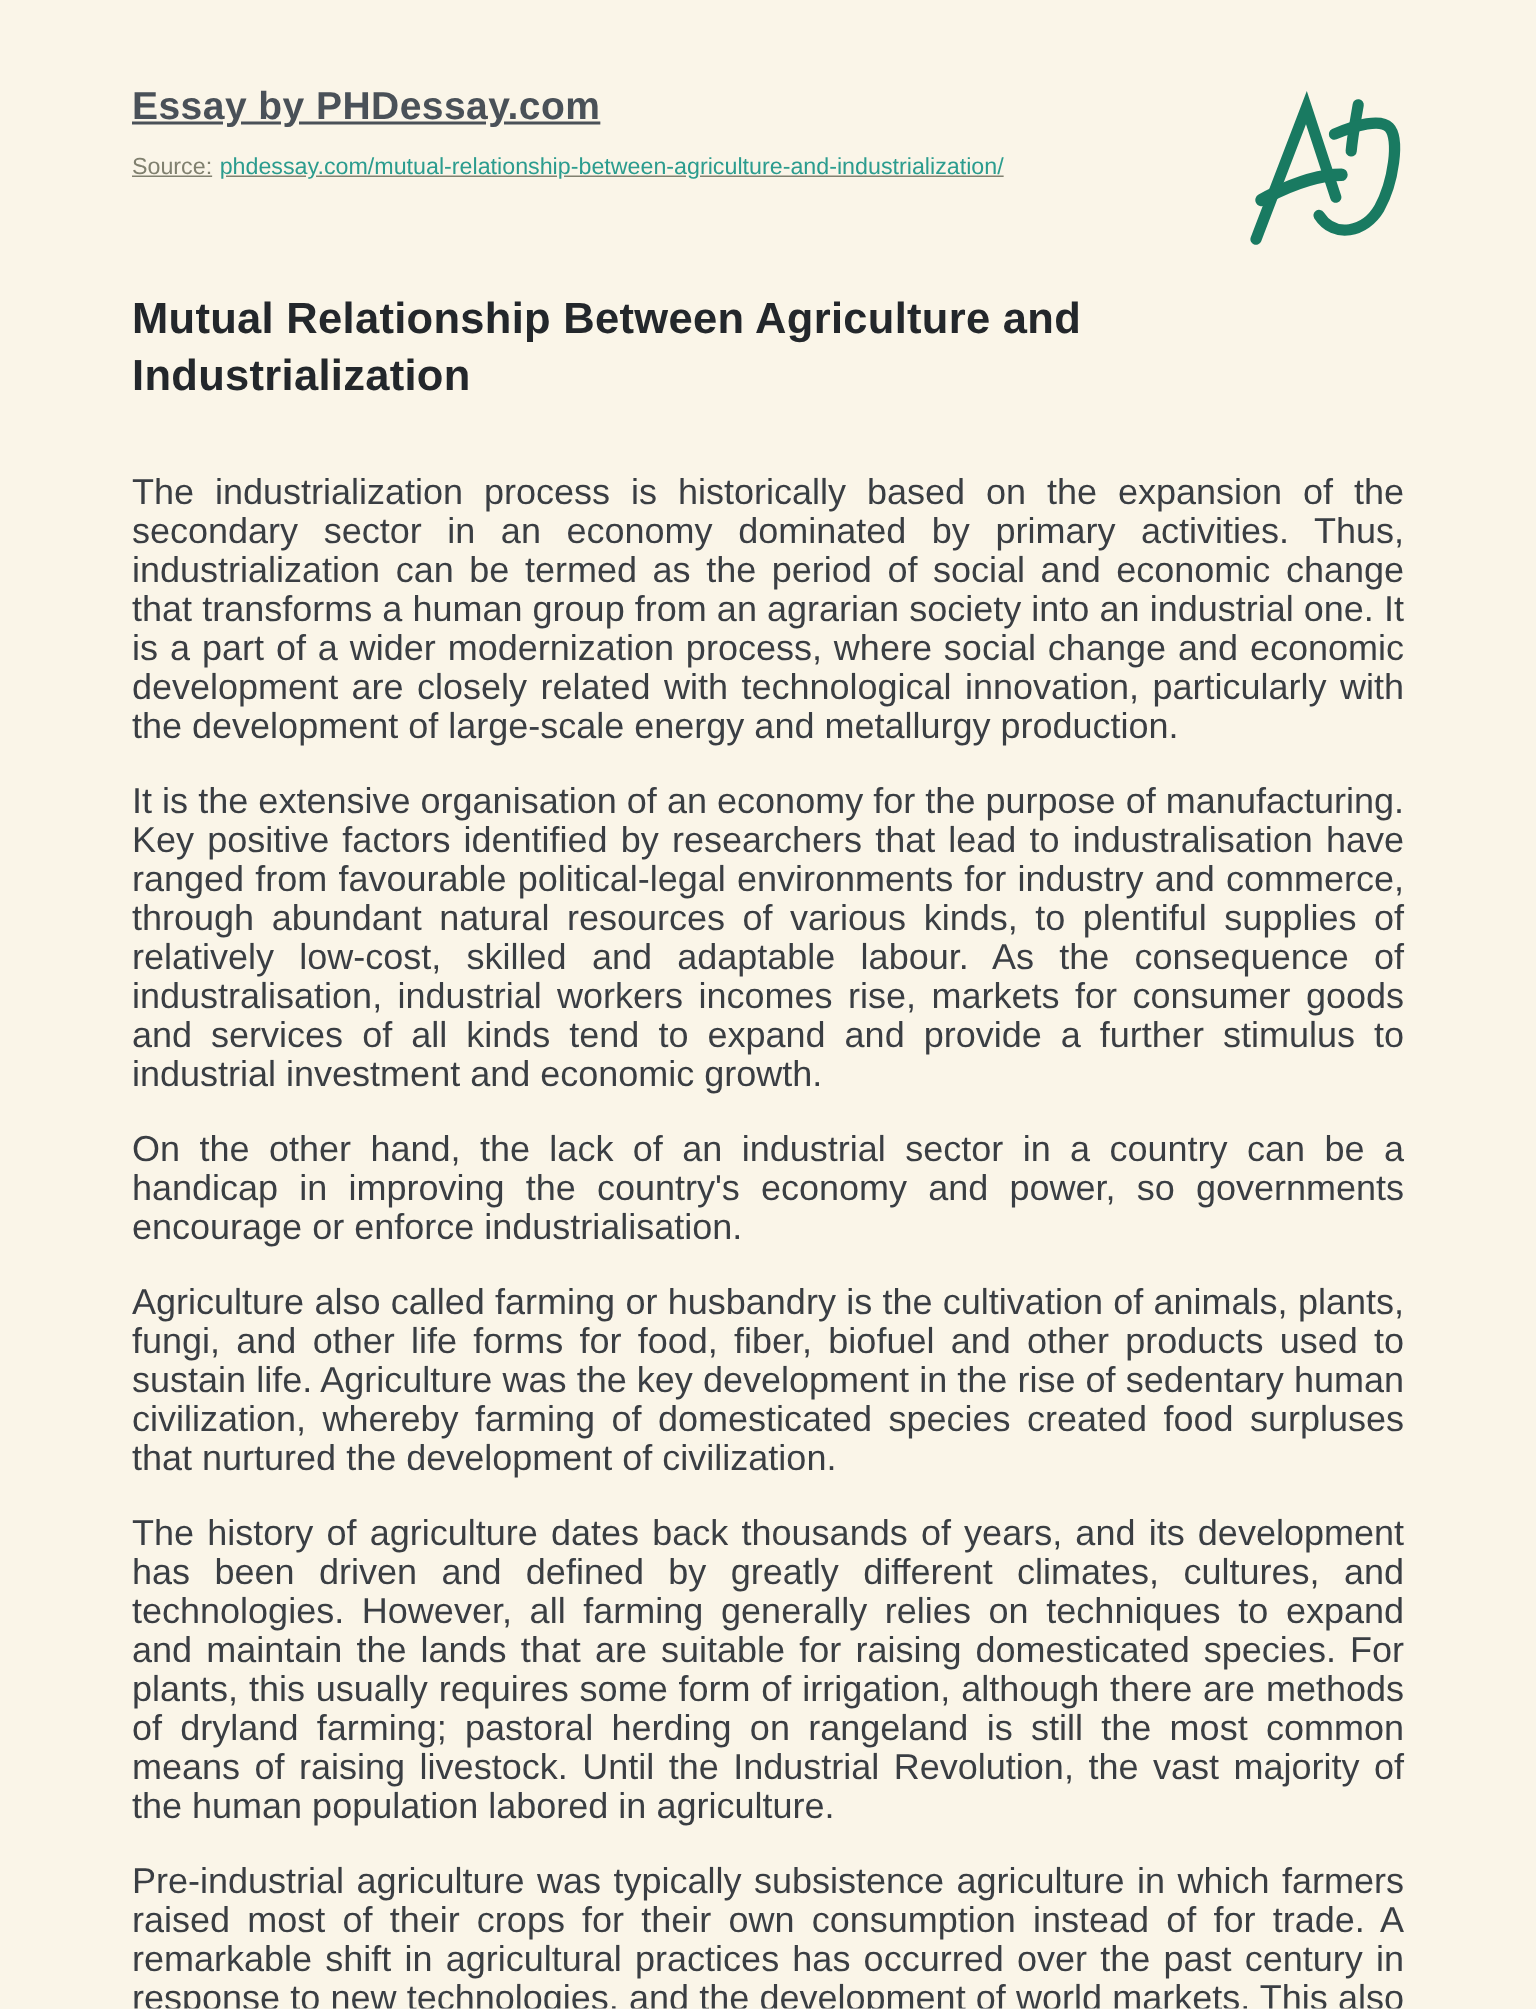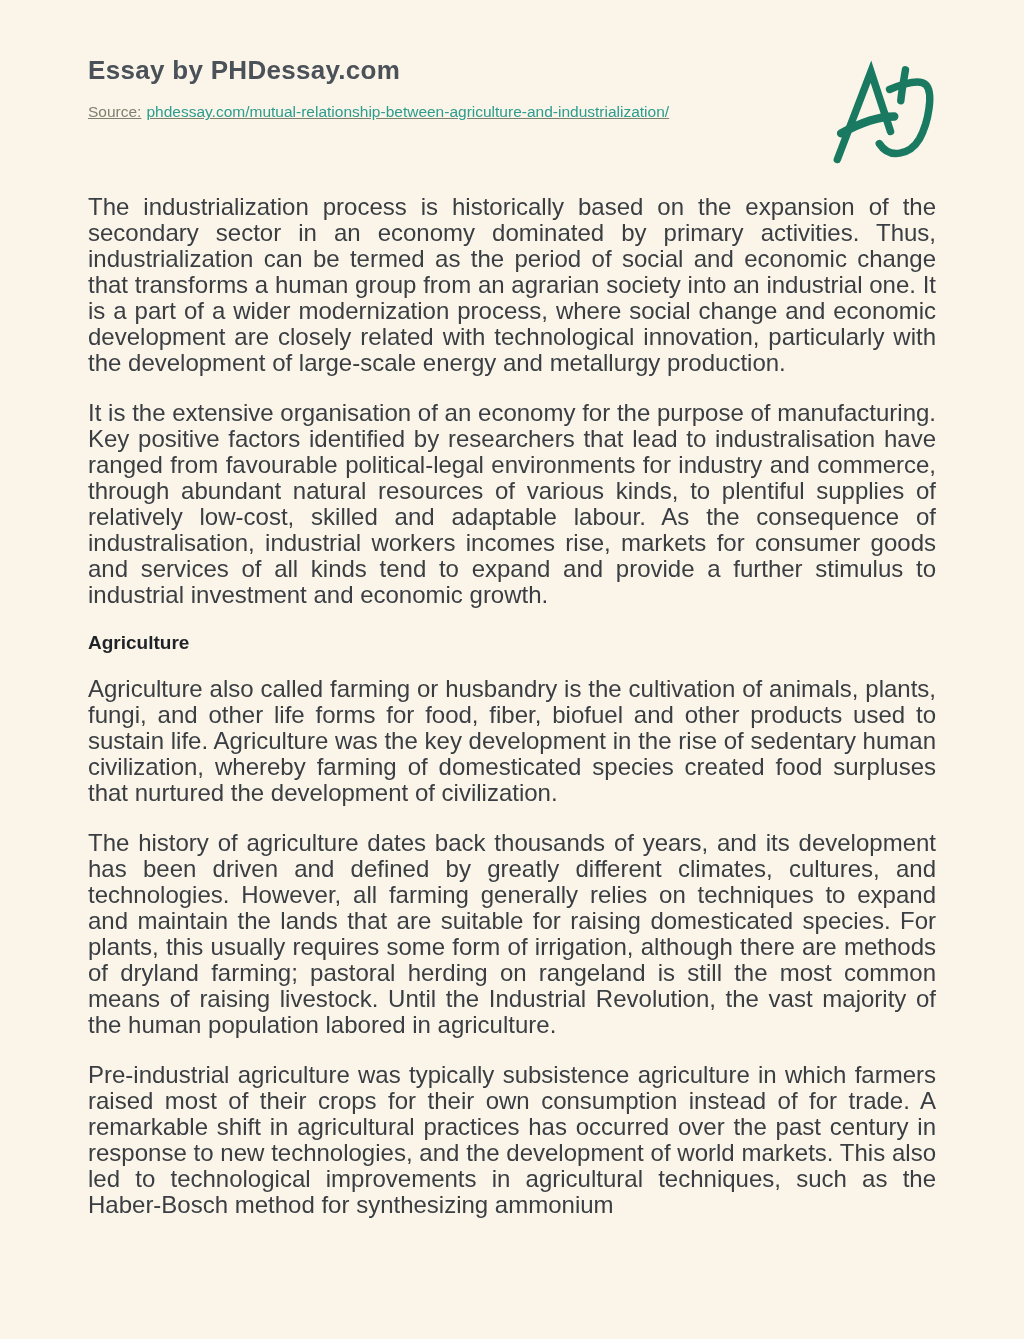--- a/index.html
+++ b/index.html
@@ -17,20 +17,21 @@
     height: 1339px;
     padding: 55px 88px 0 88px;
   }
   .site-title {
     margin: 0 0 16px 0;
     font-size: 26px;
     font-weight: 700;
     letter-spacing: 0.3px;
     color: #4a5158;
     line-height: 1.2;
+    text-decoration: underline;
   }
   .source-line {
     margin: 0 0 72px 0;
     font-size: 15.5px;
     color: #80806f;
     line-height: 1.25;
     text-decoration: underline;
   }
   .source-label { margin-right: 5px; }
   .source-link {
@@ -87,27 +88,28 @@
           <path d="M10 108 L46 14 L67 78"></path>
           <path d="M14 80 C 38 67, 57 62, 71 62" stroke-width="9"></path>
           <path d="M83 12 C 81 24, 79 34, 78 45"></path>
           <path d="M66 33 C 82 26, 99 22, 105 28 C 113 36, 108 68, 98 86 C 88 103, 66 108, 55 91"></path>
         </g>
       </svg>
     </span>
   </header>
 
   <main>
+    <h2 class="article-title">Mutual Relationship Between Agriculture and Industrialization</h2>
 
     <p class="body-para">The industrialization process is historically based on the expansion of the secondary sector in an economy dominated by primary activities. Thus, industrialization can be termed as the period of social and economic change that transforms a human group from an agrarian society into an industrial one. It is a part of a wider modernization process, where social change and economic development are closely related with technological innovation, particularly with the development of large-scale energy and metallurgy production.</p>
 
     <p class="body-para">It is the extensive organisation of an economy for the purpose of manufacturing. Key positive factors identified by researchers that lead to industralisation have ranged from favourable political-legal environments for industry and commerce, through abundant natural resources of various kinds, to plentiful supplies of relatively low-cost, skilled and adaptable labour. As the consequence of industralisation, industrial workers incomes rise, markets for consumer goods and services of all kinds tend to expand and provide a further stimulus to industrial investment and economic growth.</p>
 
+    <p class="body-para">On the other hand, the lack of an industrial sector in a country can be a handicap in improving the country's economy and power, so governments encourage or enforce industrialisation.</p>
 
-    <h3 class="section-heading">Agriculture</h3>
 
     <p class="body-para">Agriculture also called farming or husbandry is the cultivation of animals, plants, fungi, and other life forms for food, fiber, biofuel and other products used to sustain life. Agriculture was the key development in the rise of sedentary human civilization, whereby farming of domesticated species created food surpluses that nurtured the development of civilization.</p>
 
     <p class="body-para">The history of agriculture dates back thousands of years, and its development has been driven and defined by greatly different climates, cultures, and technologies. However, all farming generally relies on techniques to expand and maintain the lands that are suitable for raising domesticated species. For plants, this usually requires some form of irrigation, although there are methods of dryland farming; pastoral herding on rangeland is still the most common means of raising livestock. Until the Industrial Revolution, the vast majority of the human population labored in agriculture.</p>
 
     <p class="body-para">Pre-industrial agriculture was typically subsistence agriculture in which farmers raised most of their crops for their own consumption instead of for trade. A remarkable shift in agricultural practices has occurred over the past century in response to new technologies, and the development of world markets. This also led to technological improvements in agricultural techniques, such as the Haber-Bosch method for synthesizing ammonium</p>
   </main>
 
 </div>
 

